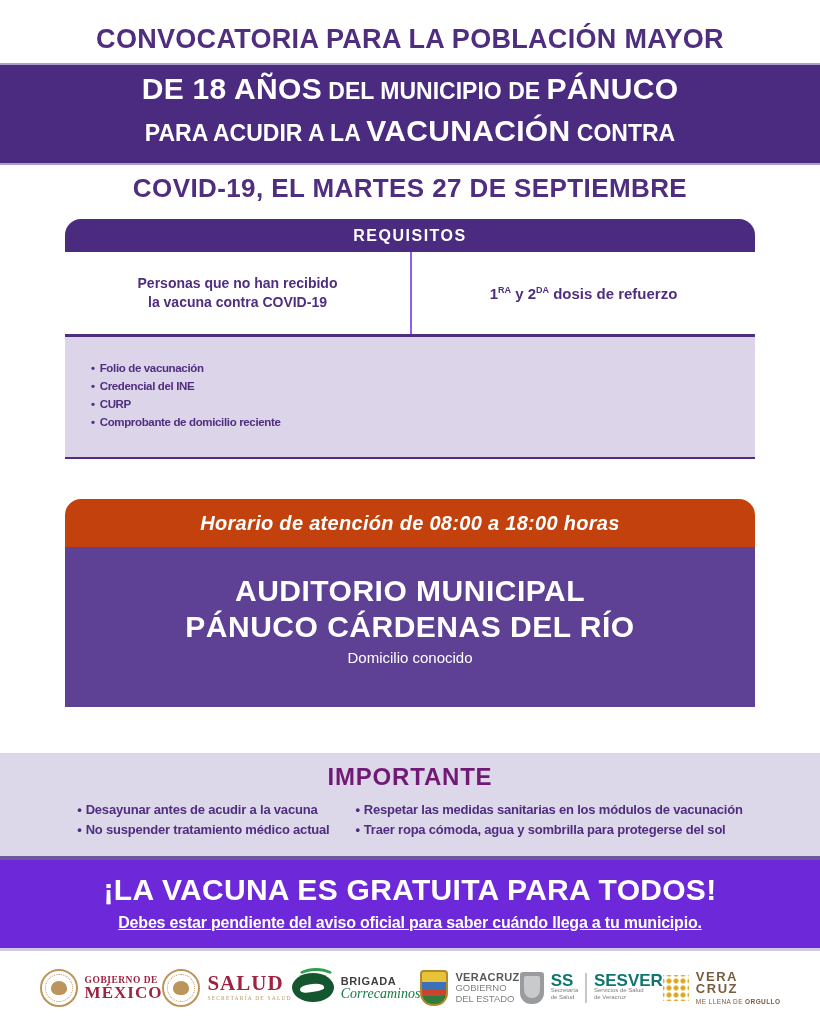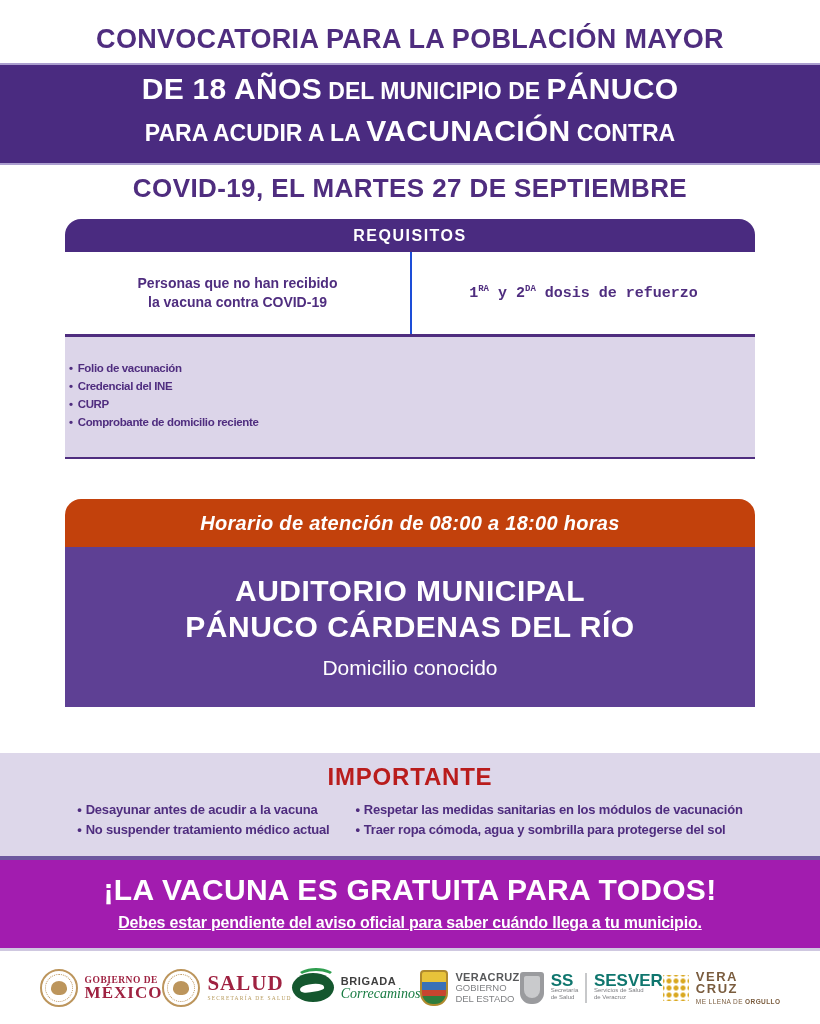--- a/index.html
+++ b/index.html
@@ -28,65 +28,65 @@
   }
   
   .req { width:690px; margin:16px auto 0; }
   .req-bar {
     background:#4a2b80; height:33px; line-height:33px;
     border-radius:16px 16px 0 0; text-align:center;
     color:#ffffff; font-size:16px; font-weight:bold; letter-spacing:1.5px;
   }
   .req-cols { display:flex; height:82px; }
   .req-col { width:50%; display:flex; flex-direction:column; justify-content:center; text-align:center; color:#4f2d7f; font-weight:bold; }
-  .req-col-right { border-left:2px solid #1d4ed8; font-size:15px;font-family:Liberation Mono, monospace; }
+  .req-col-right { border-left:2px solid #8b5cf6; font-size:15px; }
   .req-col-left { font-size:14px; line-height:19px; }
   .req-col sup { font-size:9px; vertical-align:super; }
   .req-box {
     background:#dcd5e9; border-top:3px solid #4f2d7f; border-bottom:2px solid #4f2d7f;
-    padding:22px 14px 26px 4px;
+    padding:22px 14px 26px 26px;
   }
   .req-box ul { list-style:none; }
   .req-box li {
     color:#4f2d7f; font-weight:bold; font-size:11.5px;
     letter-spacing:-0.35px; line-height:18px; white-space:nowrap;
   }
   .req-box li .b { margin-right:5px; }
   
   .horario { width:690px; margin:40px auto 0; }
   .horario-bar {
     background:#c2410c; height:48px; line-height:48px;
     border-radius:16px 16px 0 0; text-align:center;
     color:#ffffff; font-size:20px; font-weight:bold; font-style:italic; letter-spacing:0.3px;
   }
   .horario-body {
     background:#5e4094; height:160px; text-align:center; color:#ffffff;
     padding-top:26px;
   }
   .venue { font-size:30px; font-weight:bold; line-height:36px; letter-spacing:0.5px; }
-  .address { font-size:21px; margin-top:11px; font-weight:normal; }
+  .address { font-size:15px; margin-top:4px; font-weight:normal; }
   
   .importante {
     margin-top:46px; background:#ddd7ea; border-bottom:4px solid #6d589f;
     padding:10px 0 16px; text-align:center;
   }
   .importante h2 {
-    color:#b91c1c; font-size:24px; font-weight:bold; letter-spacing:0.8px; line-height:28px;
+    color:#701a75; font-size:24px; font-weight:bold; letter-spacing:0.8px; line-height:28px;
   }
   .imp-cols {
     display:flex; justify-content:center; gap:26px; margin-top:9px; text-align:left;
   }
   .imp-col div {
     color:#4f2d7f; font-size:13px; font-weight:bold; line-height:20px; letter-spacing:-0.2px;
     white-space:nowrap;
   }
   .imp-col .b { margin-right:4px; }
   
   .gratuita {
-    background:#a21caf; border-bottom:3px solid #cfc8e0;
+    background:#6d28d9; border-bottom:3px solid #cfc8e0;
     text-align:center; color:#ffffff; padding:13px 0 15px;
   }
   .gratuita .g1 { font-size:30px; font-weight:bold; letter-spacing:0.3px; line-height:34px; }
   .gratuita .g2 { font-size:16px; font-weight:bold; letter-spacing:-0.2px; margin-top:6px; line-height:20px;text-decoration:underline; }
   
   .footer { flex:1; display:flex; align-items:center; justify-content:center; }
   .logo { display:flex; align-items:center; gap:7px; }
   .seal {
     width:38px; height:38px; border-radius:50%; border:2px solid #bc955c; position:relative; flex:none;
   }

